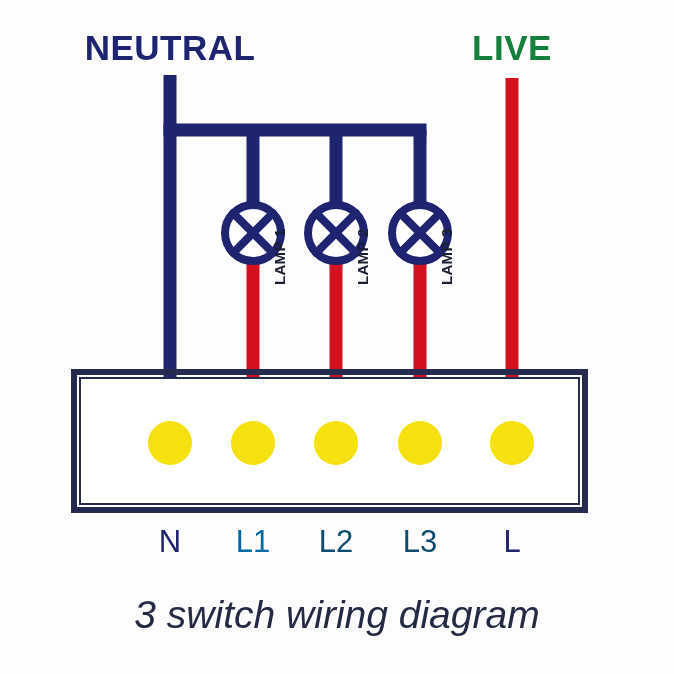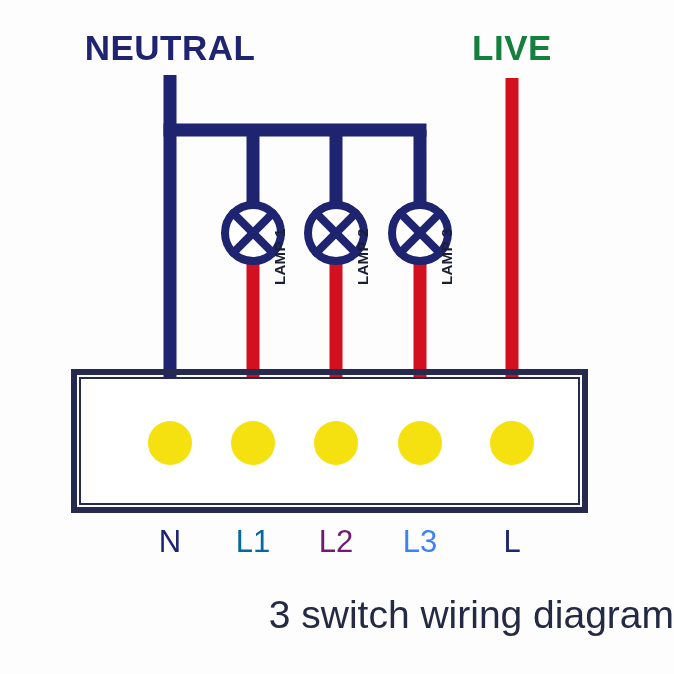--- a/index.html
+++ b/index.html
@@ -49,27 +49,28 @@
     font-weight: 700;
     letter-spacing: 0.3px;
     white-space: nowrap;
     transform-origin: left bottom;
     transform: rotate(-90deg);
   }
   #caption {
     position: absolute;
     left: 0;
     right: 0;
-    text-align: right;
+    text-align: center;
     color: #242a44;
     font-family: "Liberation Sans", sans-serif;
     font-size: 39px;
     font-weight: 400;
     letter-spacing: 0px;
     white-space: nowrap;
+    font-style: italic;
   }
 </style>
 </head>
 <body>
 
 <div id="stage" style="background: rgb(253, 253, 253); width: 674px; height: 674px;">
 
   <svg id="diagram-svg" viewBox="0 0 674 674">
     <g id="neutral-group">
         <line x1="170" y1="75" x2="170" y2="432" stroke="#1f2470" stroke-width="13" stroke-linecap="butt"></line>
@@ -115,20 +116,20 @@
   </svg>
 
   <div id="labels-layer">
       <div class="hdr-label" style="left: 170px; top: 28px; color: rgb(31, 36, 112);">NEUTRAL</div>
       <div class="hdr-label" style="left: 512px; top: 28px; color: #15803d;">LIVE</div>
       <div class="lamp-label" style="left: 288px; top: 268px;">LAMP 1</div>
       <div class="lamp-label" style="left: 371px; top: 268px;">LAMP 2</div>
       <div class="lamp-label" style="left: 455px; top: 268px;">LAMP 3</div>
       <div class="term-label" style="left: 170px; top: 524px; color: rgb(31, 36, 112);">N</div>
       <div class="term-label" style="left: 253px; top: 524px; color: #0369a1;">L1</div>
-      <div class="term-label" style="left: 336px; top: 524px; color: #701a75;">L2</div>
-      <div class="term-label" style="left: 420px; top: 524px; color: #3b82f6;">L3</div>
+      <div class="term-label" style="left: 336px; top: 524px; color: #0c4a6e;">L2</div>
+      <div class="term-label" style="left: 420px; top: 524px; color: #0c4a6e;">L3</div>
       <div class="term-label" style="left: 512px; top: 524px; color: rgb(31, 36, 112);">L</div>
     </div>
 
   <div id="caption" style="top: 593px; font-size: 39px; color: rgb(36, 42, 68);">3 switch wiring diagram</div>
 
 </div>
 
 </body></html>

